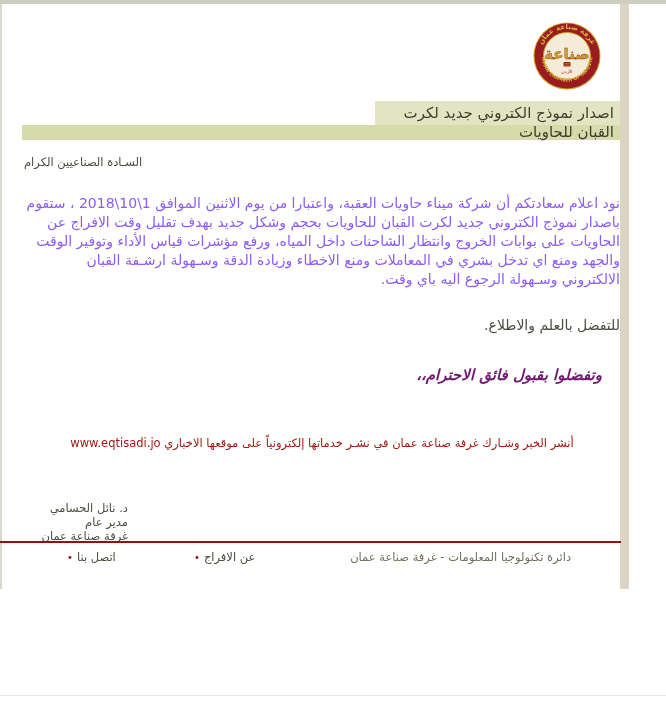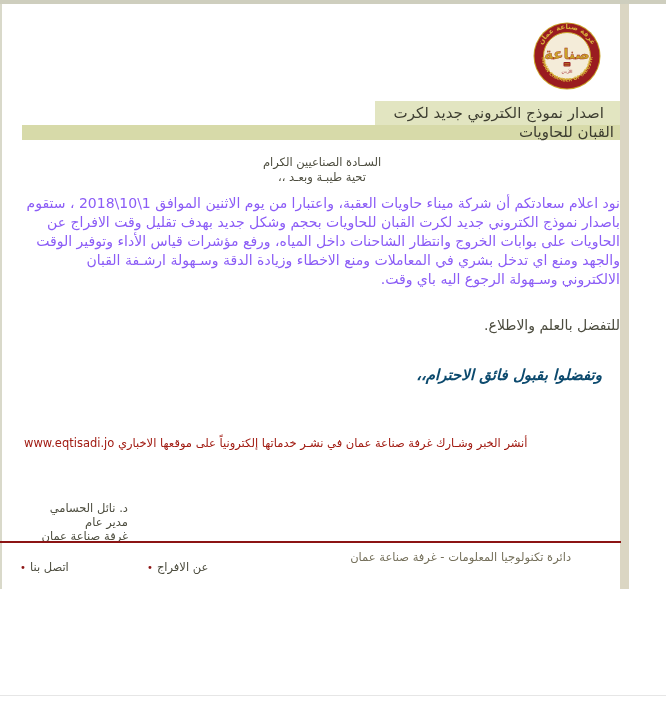--- a/index.html
+++ b/index.html
@@ -10,62 +10,62 @@
   }
   .top-border { position:absolute; top:0; left:0; width:666px; height:4px; background:#cecebe; }
   .left-border { position:absolute; top:4px; left:0; width:2px; height:585px; background:#d9d9ca; }
   .right-border { position:absolute; top:4px; left:620px; width:9px; height:585px; background:#dbd6c3; }
   .bottom-line { position:absolute; top:695px; left:0; width:666px; height:1px; background:#e6e6e6; }
 
   .logo { position:absolute; left:533px; top:22px; width:68px; height:68px; }
 
   .title-line1 {
     position:absolute; top:101px; left:375px; width:245px; height:24px;
-    background:#e2e5c1; direction:rtl; text-align:right; padding-right:16px;
+    background:#e2e5c1; direction:rtl; text-align:right; padding-right:6px;
     font-size:15px; line-height:24px; color:#3d3d30;
   }
   .title-line2 {
     position:absolute; top:125px; left:22px; width:598px; height:15px;
     background:#d7daa9; direction:rtl; text-align:right; padding-right:6px;
     font-size:15px; line-height:15px; color:#3d3d30; overflow:visible;
   }
 
   .greeting {
     position:absolute; top:155px; left:24px; width:596px;
-    direction:rtl; text-align:center; font-size:11.5px; line-height:15px; color:#4c4c3e;
+    direction:rtl; text-align:left; font-size:11.5px; line-height:15px; color:#4c4c3e;
   }
   .paragraph {
     position:absolute; top:194px; left:24px; width:596px;
     direction:rtl; text-align:right; font-size:14px; line-height:19px; color:#8b5cf6;
   }
   .closing1 {
     position:absolute; top:317px; left:24px; width:596px;
     direction:rtl; font-size:14px; color:#4c4c3f;
   }
   .closing2 {
     position:absolute; top:366px; left:24px; width:578px;
-    direction:rtl; text-align:right; font-size:15px; font-weight:bold; font-style:italic; color:#0c4a6e;
+    direction:rtl; text-align:right; font-size:15px; font-weight:bold; font-style:italic; color:#701a75;
   }
   .promo {
     position:absolute; top:436px; left:24px; width:596px;
-    direction:rtl; text-align:left; font-size:11.5px; color:#a11b12;
+    direction:rtl; text-align:center; font-size:11.5px; color:#a11b12;
   }
   .promo .url { color:#a11b12; text-decoration:none; }
 
   .signature {
     position:absolute; top:501px; left:16px; width:112px;
     direction:rtl; font-size:11.5px; line-height:14px; color:#4c4c3e;
   }
   .red-divider { position:absolute; top:541px; left:0; width:621px; height:2px; background:#8c1414; }
 
   .footer { position:absolute; top:548px; left:0; width:621px; height:18px; font-size:11.5px; }
   .footer .dept {
     position:absolute; right:50px; top:2px; direction:rtl; color:#75705b;
   }
-  .footer .flink { position:absolute; top:12px; white-space:nowrap; color:#4c4c3e; cursor:pointer; }
+  .footer .flink { position:absolute; top:2px; white-space:nowrap; color:#4c4c3e; cursor:pointer;margin-left:47px; }
   .footer .flink .bullet { color:#8c1414; margin-right:4px; font-size:10px; }
   .flink-about { left:147px; }
   .flink-contact { left:20px; }
 </style>
 </head>
 <body>
 
 <div class="page">
 
   <div class="top-border"></div>
@@ -93,21 +93,20 @@
       <line x1="31.5" y1="43.2" x2="36.5" y2="43.2" stroke="#c9a227" stroke-width="0.6"></line>
       <text x="34" y="50.5" text-anchor="middle" font-size="4.4" fill="#9a1c20" font-family="DejaVu Sans, sans-serif">الأردن</text>
     </svg>
   </div>
 
   <div class="title-line1">اصدار نموذج الكتروني جديد لكرت</div>
   <div class="title-line2">القبان للحاويات</div>
 
   <div class="greeting">
     <div>السـادة الصناعيين الكرام</div>
-    <div>تحية طيبـة وبعـد ،،</div>
   </div>
 
   <div class="paragraph">نود اعلام سعادتكم أن شركة ميناء حاويات العقبة، واعتبارا من يوم الاثنين الموافق 1\10\2018 ، ستقوم باصدار نموذج الكتروني جديد لكرت القبان للحاويات بحجم وشكل جديد بهدف تقليل وقت الافراج عن الحاويات على بوابات الخروج وانتظار الشاحنات داخل المياه، ورفع مؤشرات قياس الأداء وتوفير الوقت والجهد ومنع اي تدخل بشري في المعاملات ومنع الاخطاء وزيادة الدقة وسـهولة ارشـفة القبان الالكتروني وسـهولة الرجوع اليه باي وقت.</div>
 
   <div class="closing1">للتفضل بالعلم والاطلاع.</div>
 
   <div class="closing2">وتفضلوا بقبول فائق الاحترام،،</div>
 
   <div class="promo">
     <span>أنشر الخبر وشـارك غرفة صناعة عمان في نشـر خدماتها إلكترونياً على موقعها الاخباري </span><a class="url" href="#">www.eqtisadi.jo</a>

